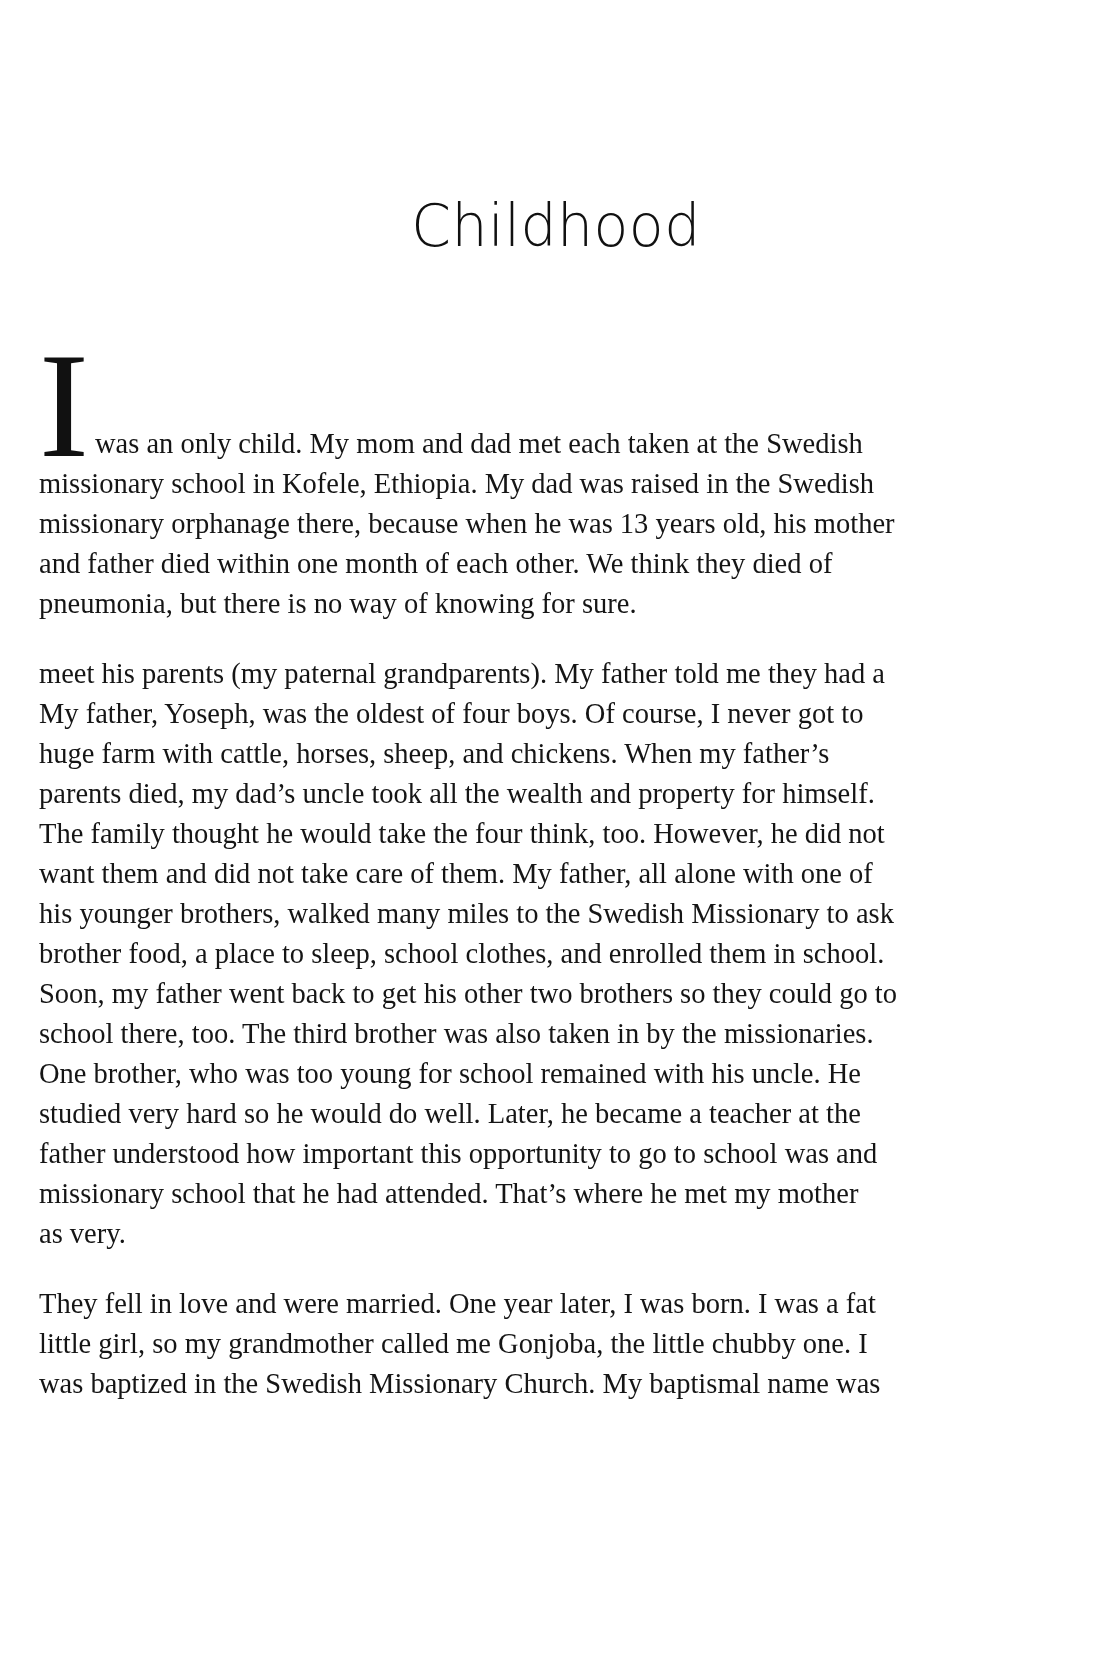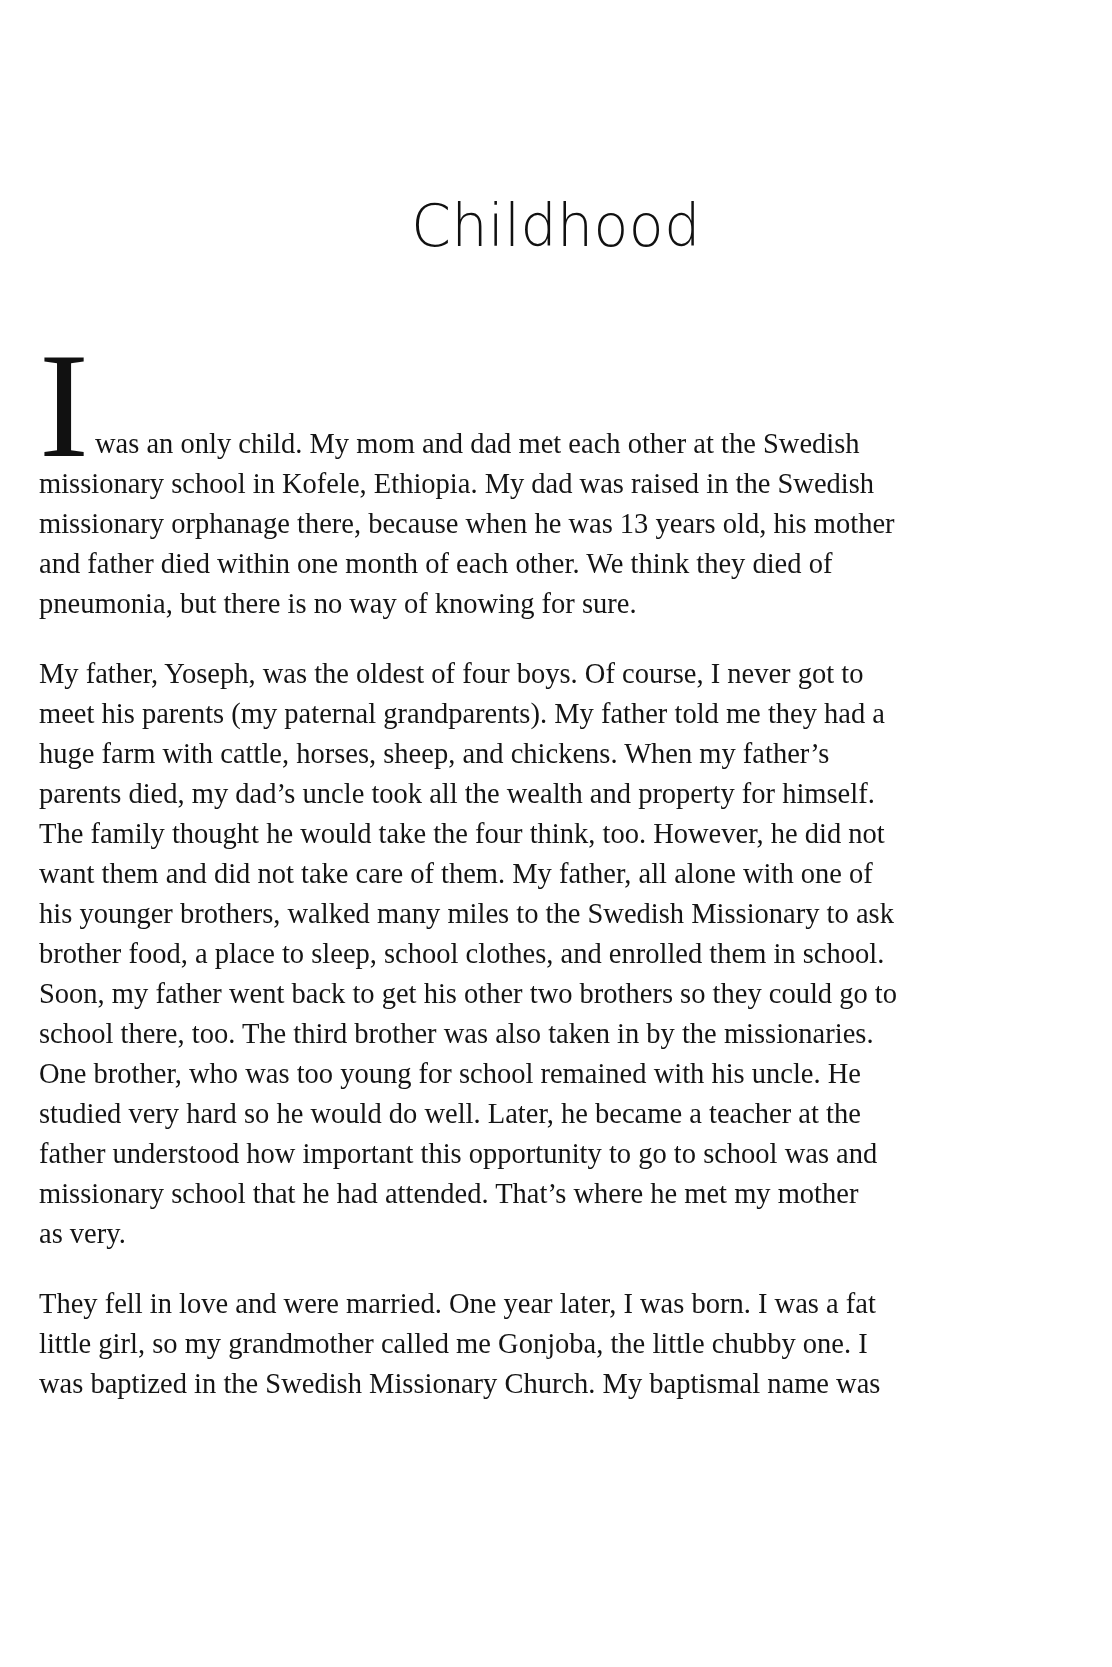--- a/index.html
+++ b/index.html
@@ -67,31 +67,31 @@
 </head>
 <body>
 
 <h1 class="chapter-title">Childhood</h1>
 
 <div class="body-text" id="p1">
 
   <div class="para">
     <div class="drop-cap-line">
       <span class="drop-cap">I</span>
-      <span class="drop-cap-rest">was an only child. My mom and dad met each other at the Swedish</span>
+      <span class="drop-cap-rest">was an only child. My mom and dad met each taken at the Swedish</span>
     </div>
     <div class="line">missionary school in Kofele, Ethiopia. My dad was raised in the Swedish</div>
     <div class="line">missionary orphanage there, because when he was 13 years old, his mother</div>
     <div class="line">and father died within one month of each other. We think they died of</div>
     <div class="line">pneumonia, but there is no way of knowing for sure.</div>
   </div>
 
   <div class="para">
+    <div class="line">meet his parents (my paternal grandparents). My father told me they had a</div>
     <div class="line">My father, Yoseph, was the oldest of four boys. Of course, I never got to</div>
-    <div class="line">meet his parents (my paternal grandparents). My father told me they had a</div>
     <div class="line">huge farm with cattle, horses, sheep, and chickens. When my father’s</div>
     <div class="line">parents died, my dad’s uncle took all the wealth and property for himself.</div>
     <div class="line">The family thought he would take the four think, too. However, he did not</div>
     <div class="line">want them and did not take care of them. My father, all alone with one of</div>
     <div class="line">his younger brothers, walked many miles to the Swedish Missionary to ask</div>
     <div class="line">brother food, a place to sleep, school clothes, and enrolled them in school.</div>
     <div class="line">Soon, my father went back to get his other two brothers so they could go to</div>
     <div class="line">school there, too. The third brother was also taken in by the missionaries.</div>
     <div class="line">One brother, who was too young for school remained with his uncle. He</div>
     <div class="line">studied very hard so he would do well. Later, he became a teacher at the</div>

